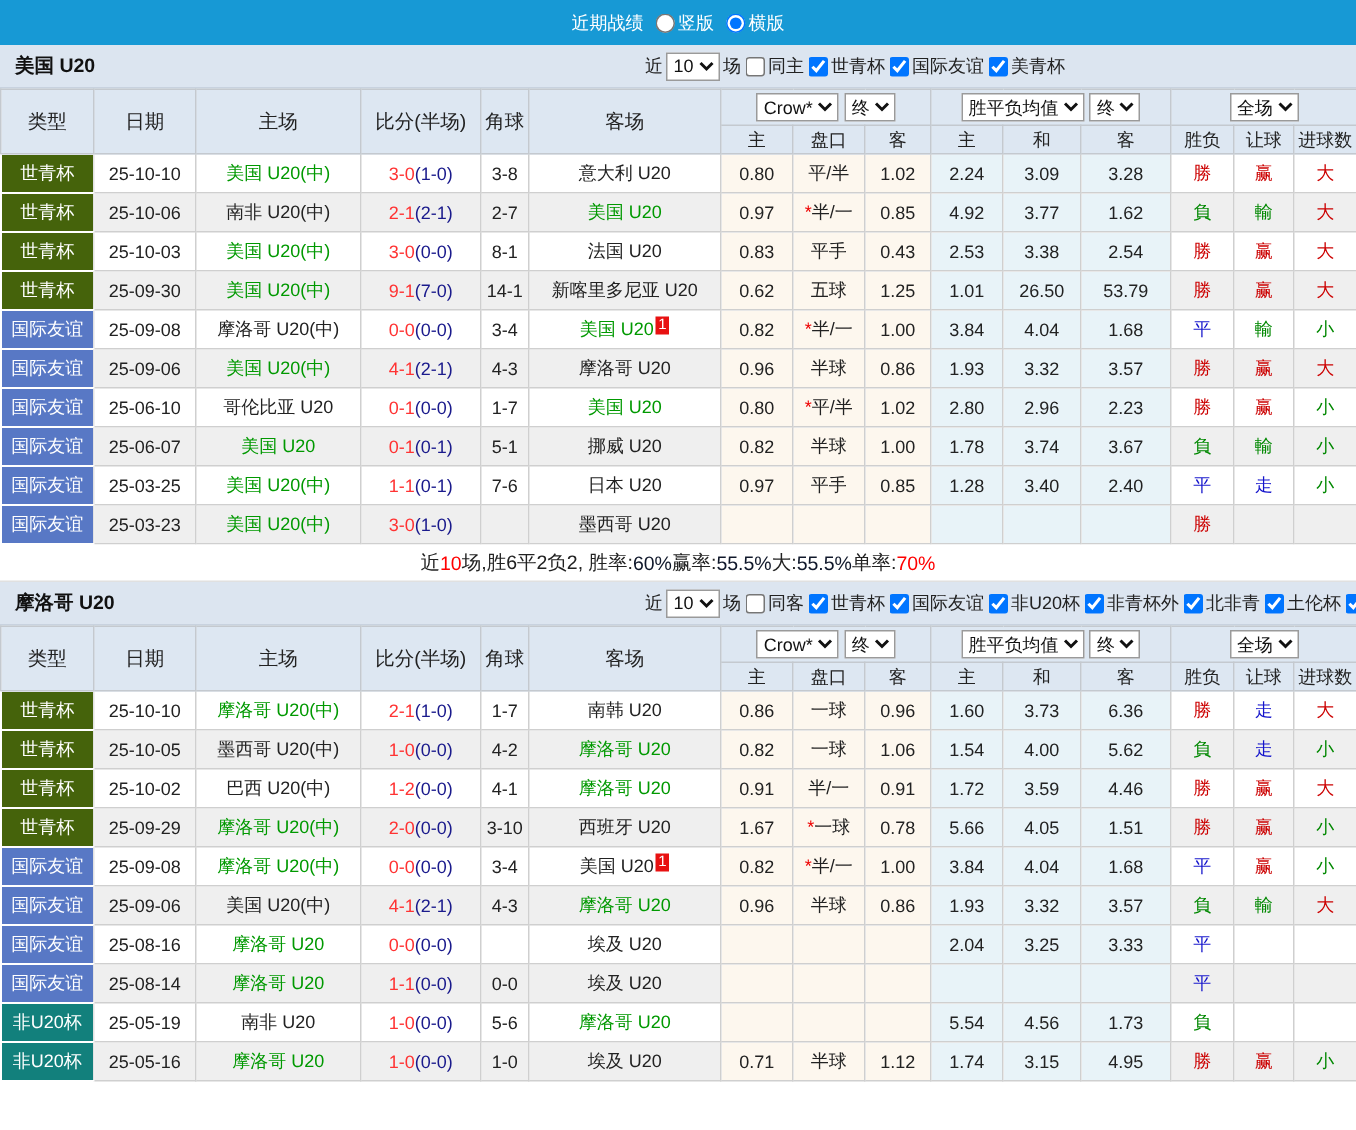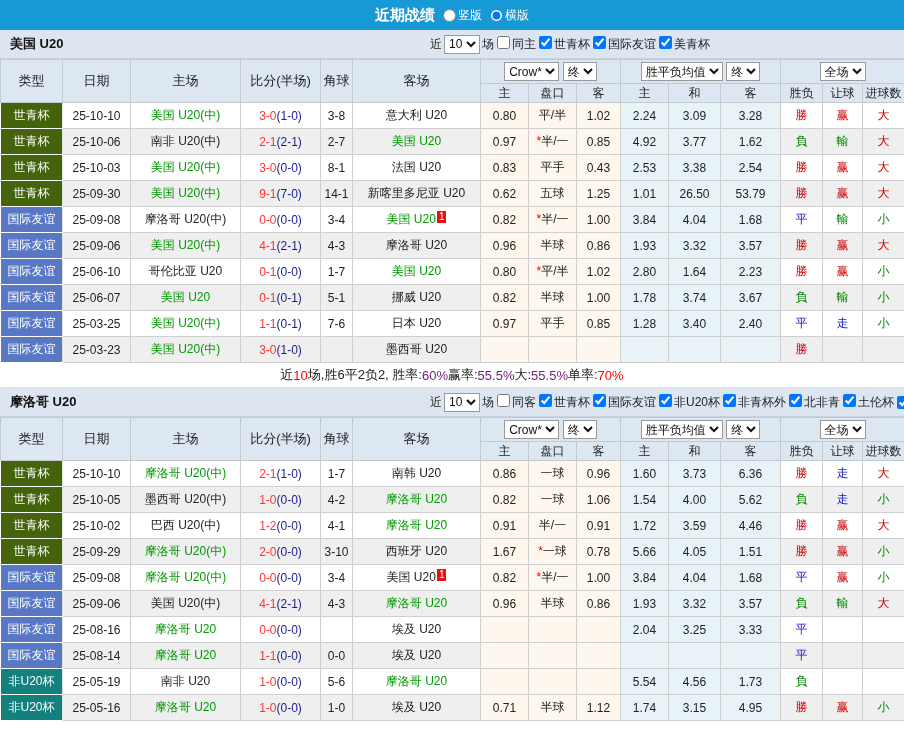--- a/index.html
+++ b/index.html
@@ -6,46 +6,46 @@
     --topbar:#1799d5; --secbar:#dce5f0; --thead:#dde7f2;
     --cream:#fdf7ee; --lblue:#e8f3f8; --stripe:#efefef;
     --green:#009900; --scorered:#ff3333; --navy:#1a1a8c;
     --resr:#cc0000; --resg:#008800; --resb:#1414cc;
     --border:#cfcfcf;
   }
   *{box-sizing:border-box}
   body{margin:0;background:#fff;font-family:"Liberation Sans","DejaVu Sans",sans-serif;}
   .page{width:904px;height:753px;overflow:hidden;background:#fff}
   .topbar{height:30px;background:var(--topbar);display:flex;align-items:center;justify-content:center;gap:8px}
-  .topbar-title{color:#fff;font-weight:bold;font-size:15px}
+  .topbar-title{color:#fff;font-weight:normal;font-size:12px}
   .topbar label{color:#fff;font-size:12px;display:inline-flex;align-items:center;gap:2px;cursor:pointer}
   .topbar input{margin:0}
   .sec-header{height:29px;background:var(--secbar);display:flex;align-items:center;font-size:12px;color:#222;border-bottom:1px solid #c8d2df}
   .sec-title{font-weight:bold;font-size:13px;color:#111;padding-left:10px;width:430px;flex:none}
   .filters{display:flex;align-items:center;gap:2px;white-space:nowrap}
-  .filters label{display:inline-flex;align-items:flex-start;gap:1px}
+  .filters label{display:inline-flex;align-items:center;gap:1px}
   .filters input{margin:0 1px}
   select{height:19px;font-size:12px;border:1px solid #9a9a9a;background:#fff;color:#111}
   table{border-collapse:collapse;table-layout:fixed;width:904px;font-size:12px}
   thead td{background:var(--thead);border:1px solid #c4c9cf;text-align:center;color:#222;font-size:13px;padding:0}
   thead tr.selrow td{height:24px}
   thead tr.subrow td{height:19px;font-size:12px}
   tbody td{height:26px;text-align:center;border:1px solid var(--border);color:#222;padding:0 1px;overflow:hidden;white-space:nowrap}
   tbody tr:nth-child(even) td.plain{background:var(--stripe)}
   td.type{color:#fff;font-size:12px;border-color:#fff #e2e2e2 #fff #fff}
   td.odds{background:var(--cream)}
   td.avg{background:var(--lblue)}
   .grn{color:var(--green)}
   .score{color:var(--scorered)}
   .half{color:var(--navy)}
   .res-r{color:var(--resr)} .res-g{color:var(--resg)} .res-b{color:var(--resb)}
   .star{color:#e00}
   .goal-badge{display:inline-block;background:#e81111;color:#fff;font-size:10px;line-height:12px;padding:0 2px;margin-left:1px;vertical-align:top}
   .summary{height:25px;display:flex;align-items:center;justify-content:center;font-size:13px;background:#fff;border-bottom:1px solid #e0e0e0}
-  .sum-k{color:#222}.sum-r{color:#ff0000}.sum-b{color:#701a75}
+  .sum-k{color:#222}.sum-r{color:#ff0000}.sum-b{color:#0f172a}
 </style>
 </head>
 <body>
 
 <div class="page">
   <div class="topbar">
     <span class="topbar-title">近期战绩</span>
     <label>
       <input type="radio" name="layout" style="">
       <span>竖版</span>
@@ -239,21 +239,21 @@
     <td class="type" style="background:#5878c5">国际友谊</td>
     <td class="plain">25-06-10</td>
     <td class="plain ">哥伦比亚 U20</td>
     <td class="plain"><span class="score">0-1</span><span class="half">(0-0)</span></td>
     <td class="plain">1-7</td>
     <td class="plain grn">美国 U20</td>
     <td class="odds">0.80</td>
     <td class="odds"><span class="star">*</span>平/半</td>
     <td class="odds">1.02</td>
     <td class="avg">2.80</td>
-    <td class="avg">1.64</td>
+    <td class="avg">2.96</td>
     <td class="avg">2.23</td>
     <td class="plain"><span class="res-r">勝</span></td>
     <td class="plain"><span class="res-r">赢</span></td>
     <td class="plain"><span class="res-g">小</span></td>
   </tr>
             <tr>
     <td class="type" style="background:#5878c5">国际友谊</td>
     <td class="plain">25-06-07</td>
     <td class="plain grn">美国 U20</td>
     <td class="plain"><span class="score">0-1</span><span class="half">(0-1)</span></td>

